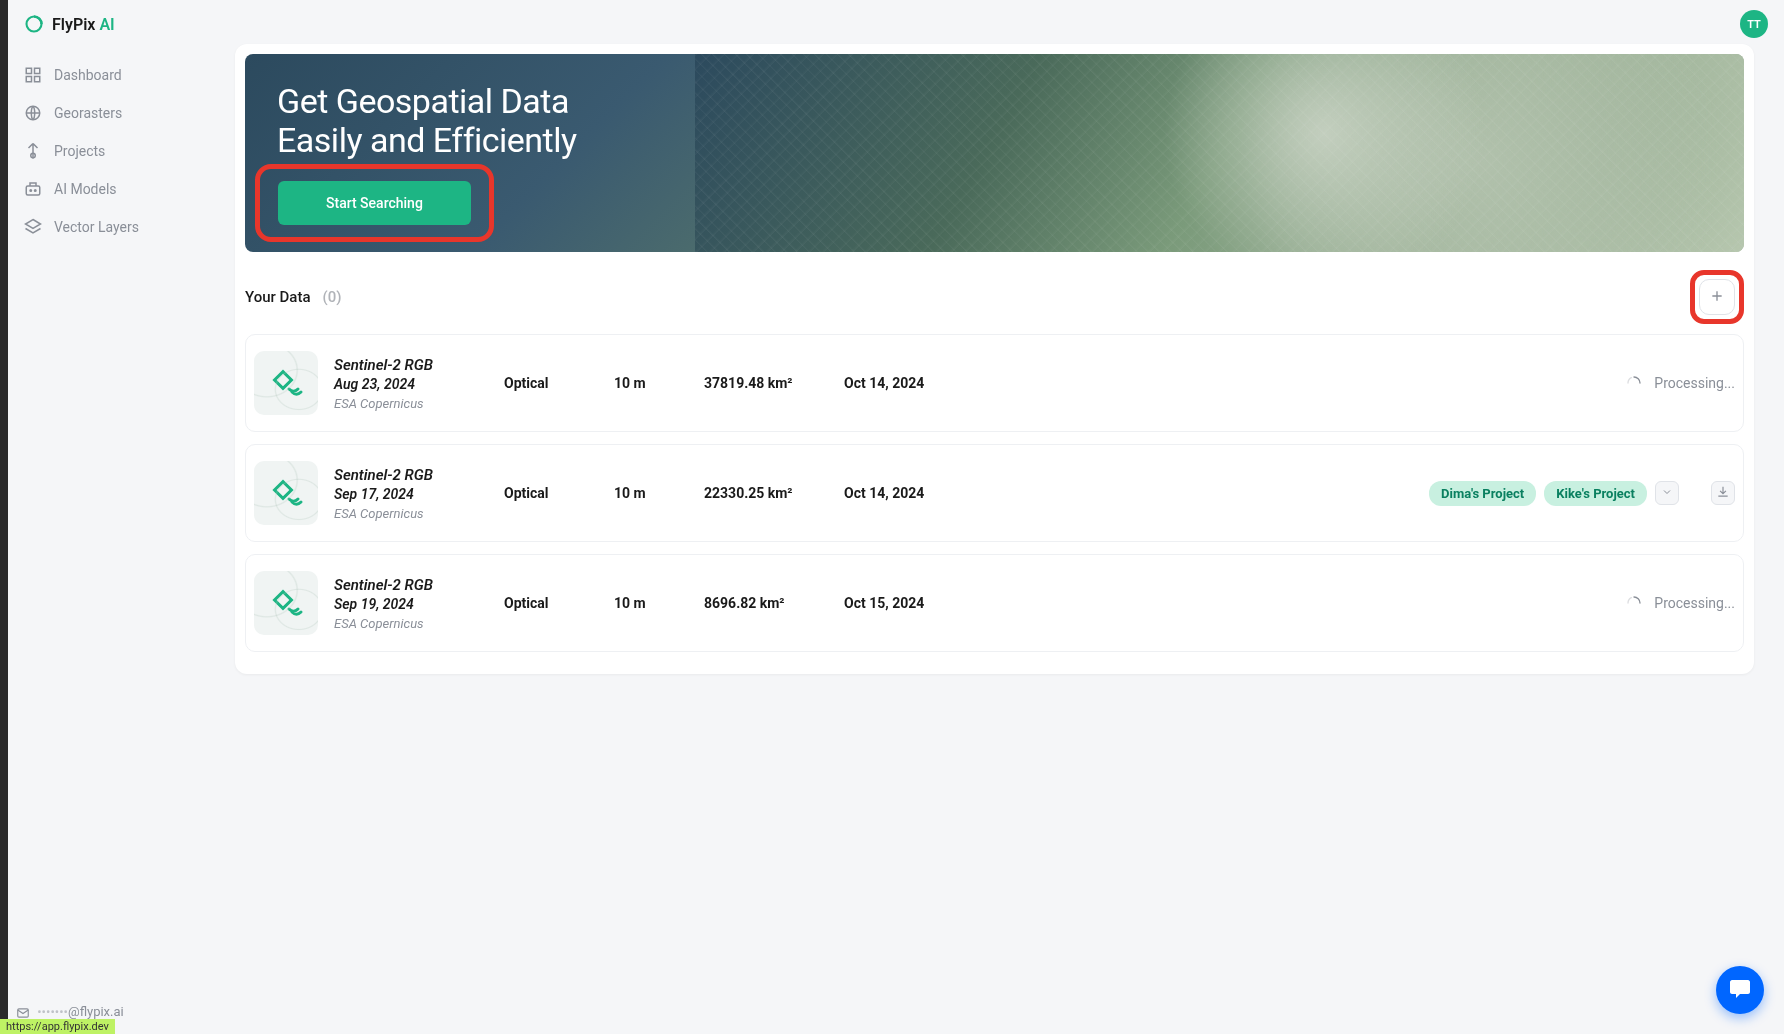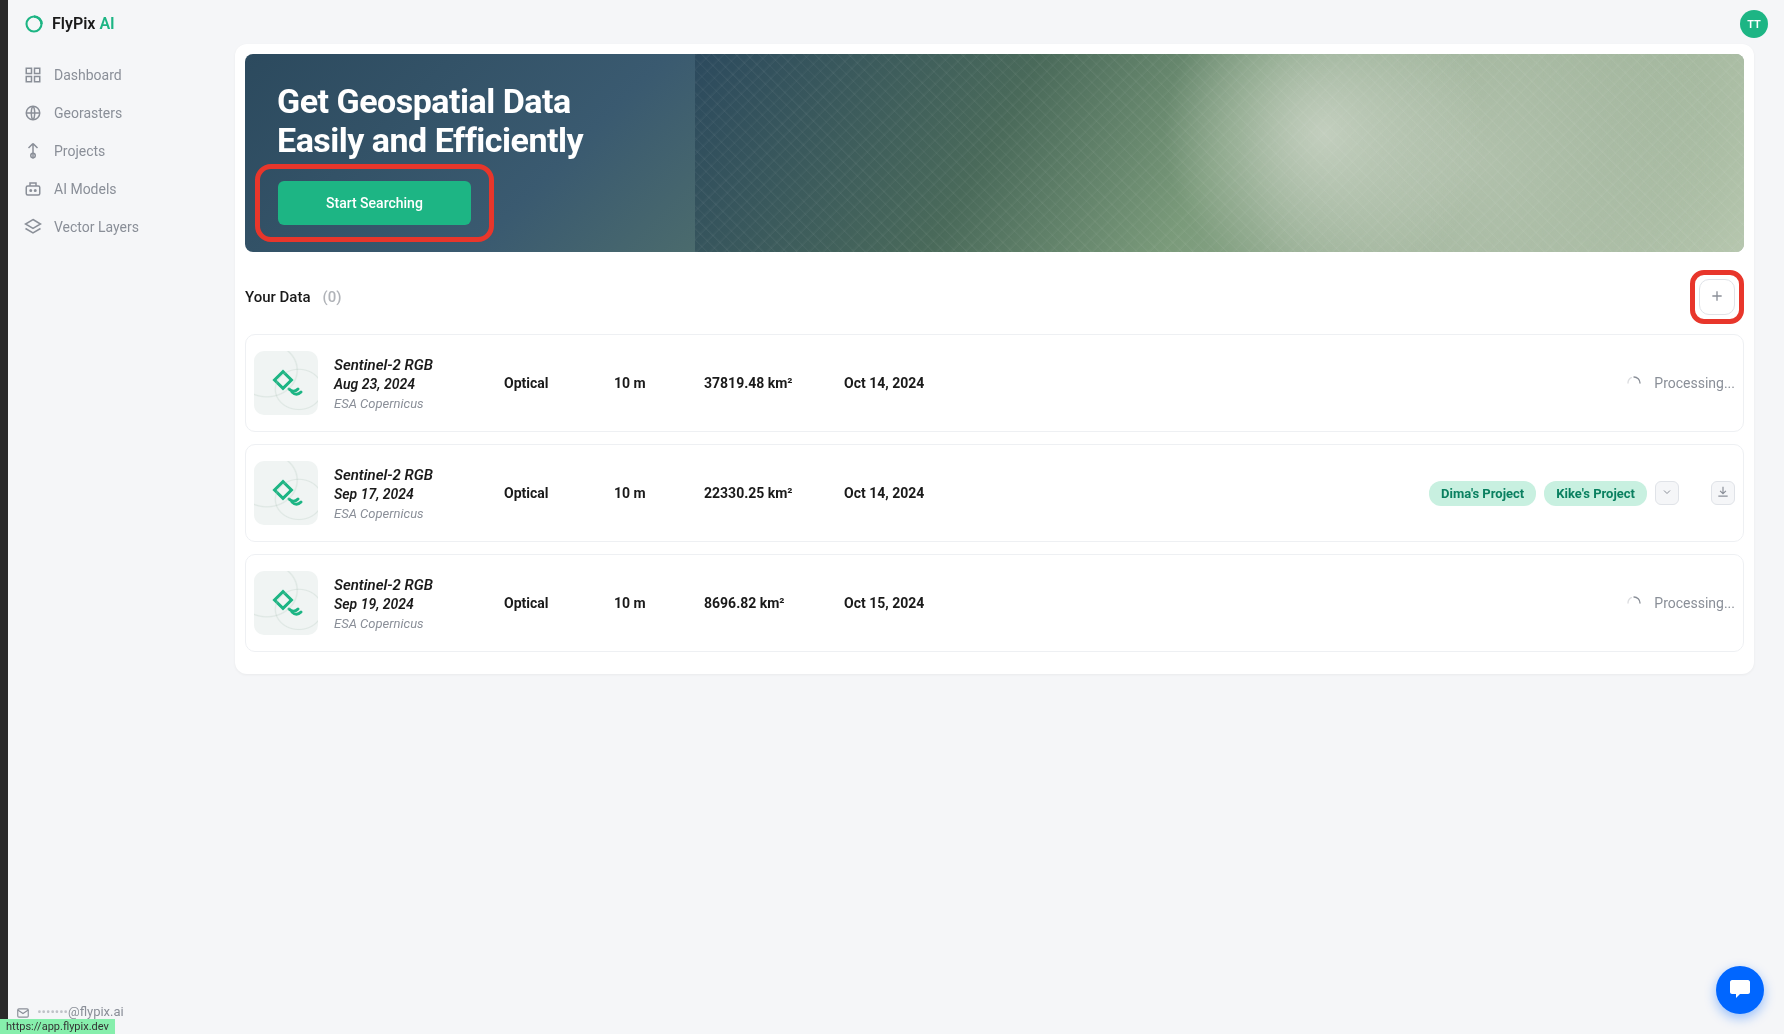--- a/index.html
+++ b/index.html
@@ -29,21 +29,21 @@
       left: 8px;
       right: 0;
       height: 48px;
       display: flex;
       align-items: center;
       justify-content: space-between;
       padding: 0 16px;
     }
     .logo-area {
       display: flex;
-      align-items: flex-start;
+      align-items: center;
       gap: 8px;
     }
     .logo-icon {
       width: 20px;
       height: 20px;
       display: flex;
       align-items: center;
       justify-content: center;
     }
     .logo-text {
@@ -129,21 +129,21 @@
     }
     .hero-content {
       position: absolute;
       left: 32px;
       top: 28px;
       z-index: 2;
     }
     .hero-title {
       color: white;
       font-size: 34px;
-      font-weight: 700;
+      font-weight: 400;
       line-height: 1.15;
       letter-spacing: -0.5px;
     }
     .hero-button-wrap {
       position: absolute;
       left: 10px;
       bottom: 10px;
       padding: 12px 18px;
       border: 5px solid #e8362b;
       border-radius: 16px;
@@ -310,21 +310,21 @@
       position: absolute;
       left: 16px;
       bottom: 14px;
       font-size: 13px;
       color: #8a8f98;
     }
     .status-bar-tip {
       position: absolute;
       left: 0;
       bottom: 0;
-      background: #86efac;
+      background: #bef264;
       color: #333;
       font-size: 11px;
       padding: 1px 6px;
     }
   </style>
 </head>
 <body>
 
 <div class="left-edge" data-name="left-edge-strip"></div>
 

